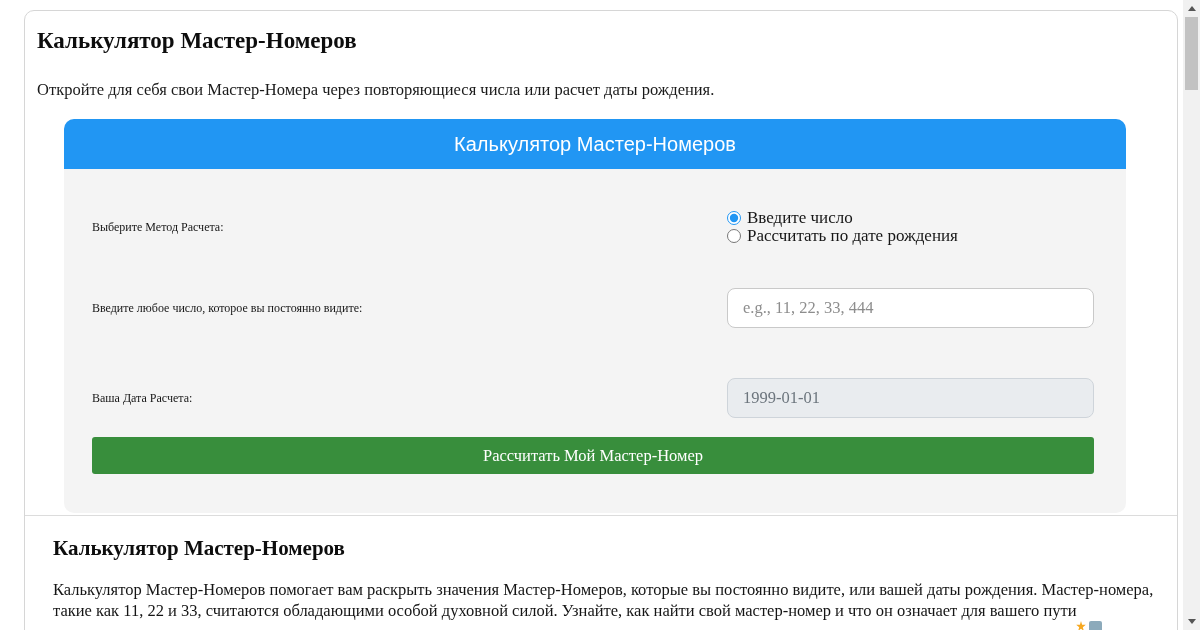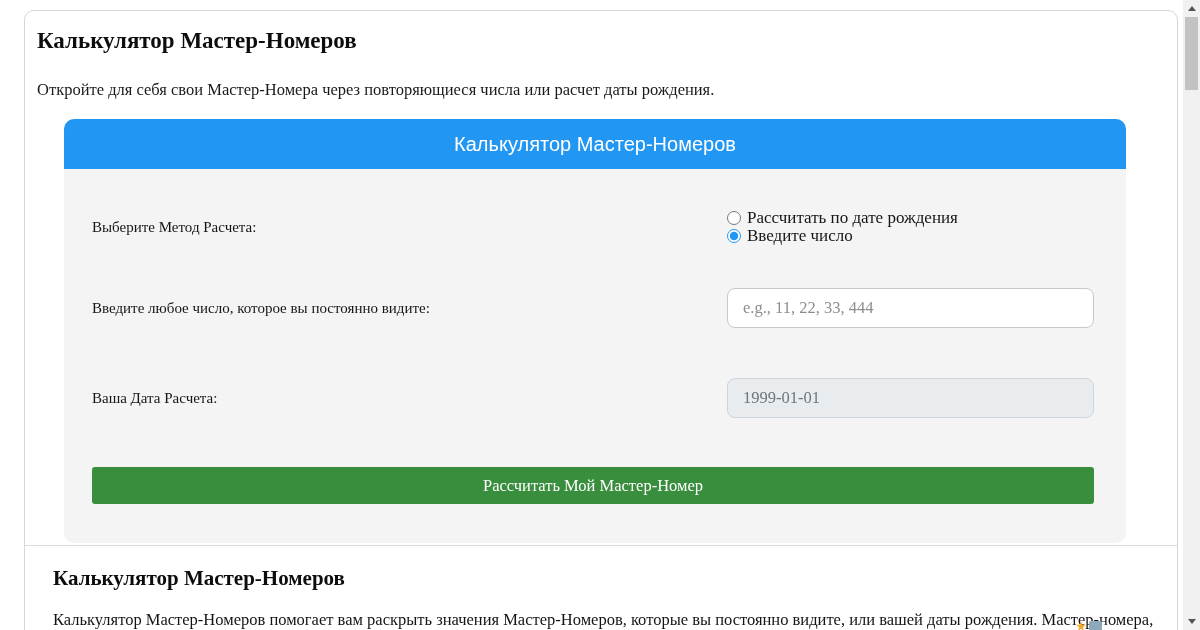--- a/index.html
+++ b/index.html
@@ -52,21 +52,21 @@
     display: flex;
     align-items: center;
     justify-content: center;
   }
   .calc-body { padding: 30px 32px 39px 28px; }
   .form-row {
     display: flex;
     align-items: center;
     justify-content: space-between;
   }
-  .form-row .label { font-size: 15px; color: #161616; }
+  .form-row .label { font-size: 12px; color: #161616; }
   .form-row .control { width: 367px; }
   .row-method { padding-top: 10px; }
   .row-number { margin-top: 43px; }
   .row-dob    { margin-top: 50px; }
 
   .radio-line {
     display: flex;
     align-items: center;
     height: 18px;
     font-size: 17px;
@@ -95,21 +95,21 @@
     border: 1px solid #ced4da;
     border-radius: 8px;
     background: var(--disabled-input-bg, #e9ecef);
     color: #6c757d;
   }
 
   .submit-btn {
     display: block;
     width: 100%;
     height: 37px;
-    margin-top: 49px;
+    margin-top: 19px;
     border: none;
     border-radius: 3px;
     background: var(--button-green, #388e3c);
     color: #ffffff;
     font-family: "Liberation Serif", serif;
     font-size: 16.5px;
     cursor: pointer;
   }
 
   
@@ -191,26 +191,26 @@
 
   <div class="calc">
     <div class="calc-header">Калькулятор Мастер-Номеров</div>
 
     <div class="calc-body">
 
       <div class="form-row row-method">
         <div class="label">Выберите Метод Расчета:</div>
         <div class="control">
           <label class="radio-line">
+            <input type="radio" name="method" checked="" style="">
+            <span>Введите число</span>
+          </label>
+          <label class="radio-line">
             <input type="radio" name="method" style="">
             <span>Рассчитать по дате рождения</span>
-          </label>
-          <label class="radio-line">
-            <input type="radio" name="method" checked="" style="">
-            <span>Введите число</span>
           </label>
         </div>
       </div>
 
       <div class="form-row row-number">
         <div class="label">Введите любое число, которое вы постоянно видите:</div>
         <div class="control">
           <input type="text" class="text-input" placeholder="e.g., 11, 22, 33, 444" style="">
         </div>
       </div>

